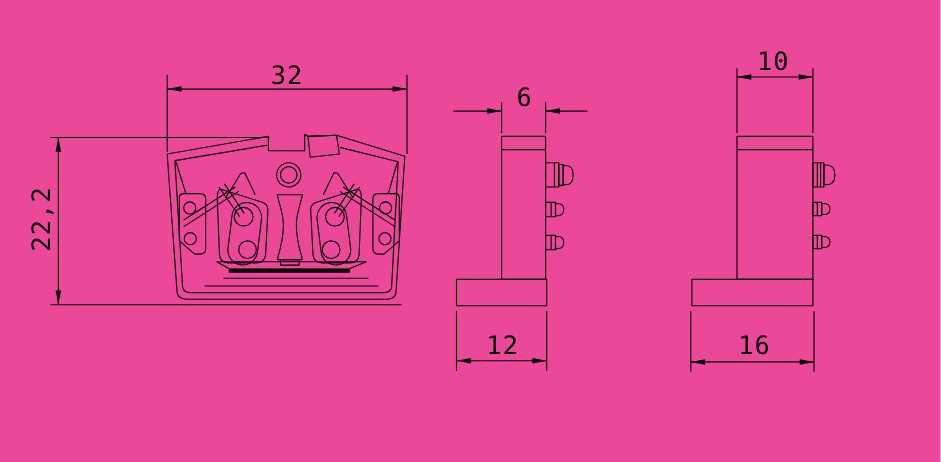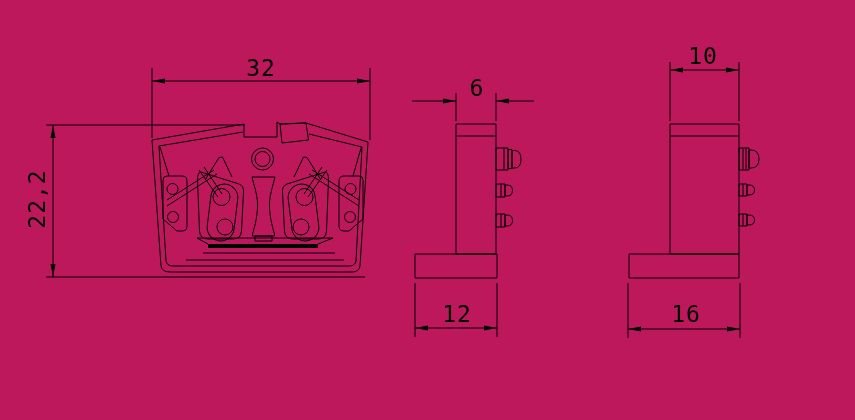--- a/index.html
+++ b/index.html
@@ -5,21 +5,21 @@
   html, body {
     margin: 0;
     padding: 0;
     background: #ffffff;
     font-family: "DejaVu Sans Mono", "Liberation Mono", monospace;
   }
   .sheet {
     position: relative;
     width: 855px;
     height: 420px;
-    background: #be185d;
+    background: #ec4899;
     overflow: hidden;
   }
   svg { display: block; }
   .ln   { stroke: #000000; stroke-width: 1; fill: none; stroke-linejoin: round; stroke-linecap: butt; }
   .fill { fill: #000000; stroke: none; }
   .dim  { stroke: #000000; stroke-width: 1; fill: none; }
   .dimtxt {
     font-family: "DejaVu Sans Mono", "Liberation Mono", monospace;
     font-size: 23px;
     fill: #000000;

